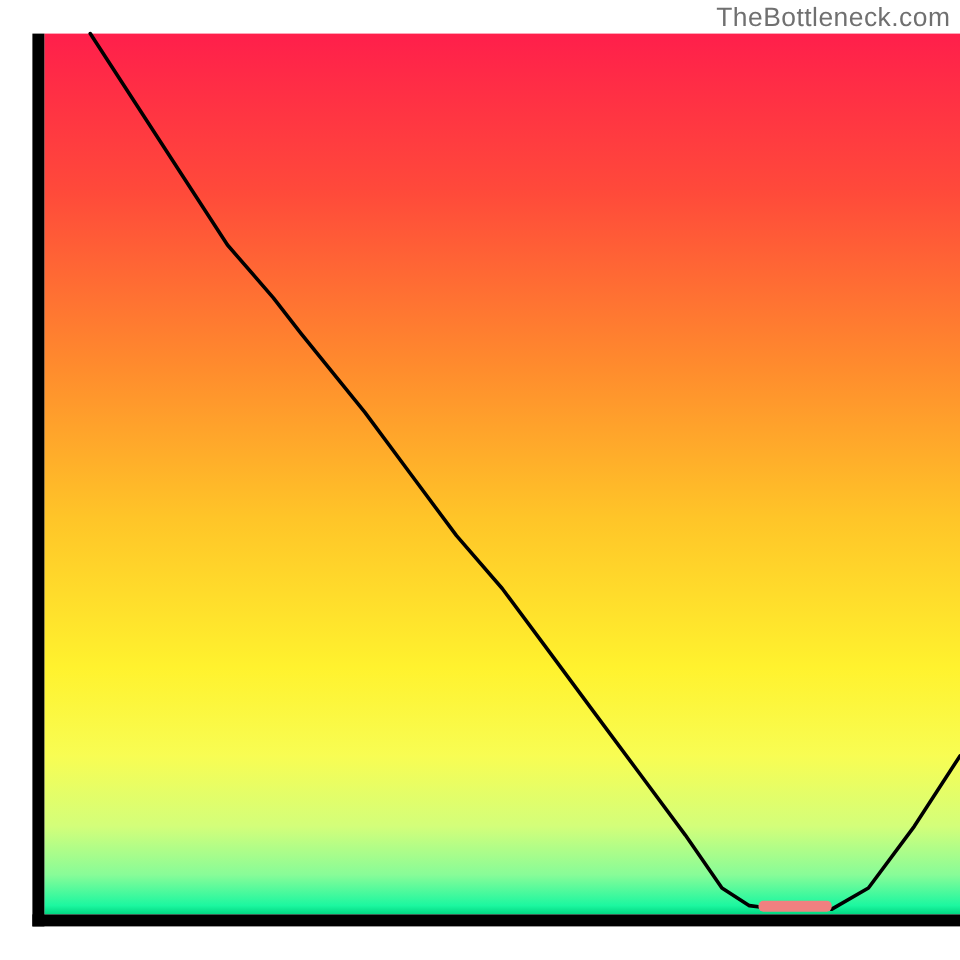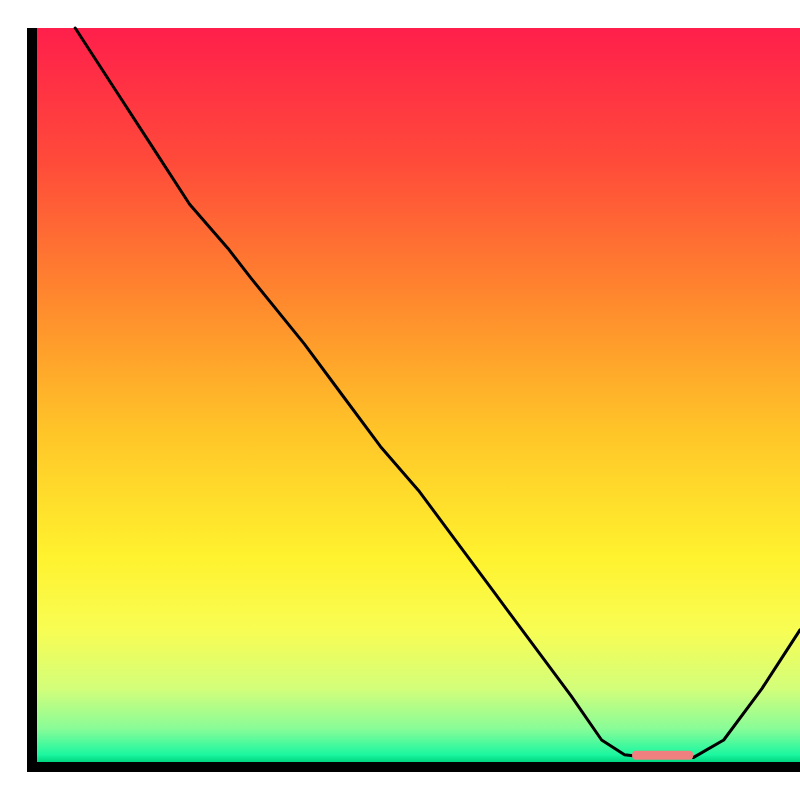--- a/index.html
+++ b/index.html
@@ -56,13 +56,14 @@
 
     <rect id="x-axis" fill="#000000" x="27" y="762" width="773" height="10"></rect>
 
     <rect id="y-axis" fill="#000000" x="27" y="28" width="10" height="744"></rect>
 
     <path id="curve" fill="none" stroke="#000000" stroke-linecap="round" stroke-linejoin="round" d="M75.2 28.0 L113.3 86.7 L151.4 145.4 L189.6 204.2 L227.8 248.2 L250.6 277.6 L304.1 343.6 L342.2 395.0 L380.4 446.4 L418.5 490.4 L456.7 541.8 L494.8 593.2 L533.0 644.6 L571.1 695.9 L601.6 740.0 L624.5 754.7 L647.4 757.6 L670.3 757.6 L693.2 757.6 L723.7 740.0 L761.9 688.6 L800.0 629.9" stroke-width="3"></path>
 
     <rect id="floor-marker" rx="4" ry="4" x="632.1" y="750.7" width="61.0" height="9" fill="#f08080"></rect>
   </svg>
 
+  <div class="watermark">TheBottleneck.com</div>
 </div>
 
 </body></html>

